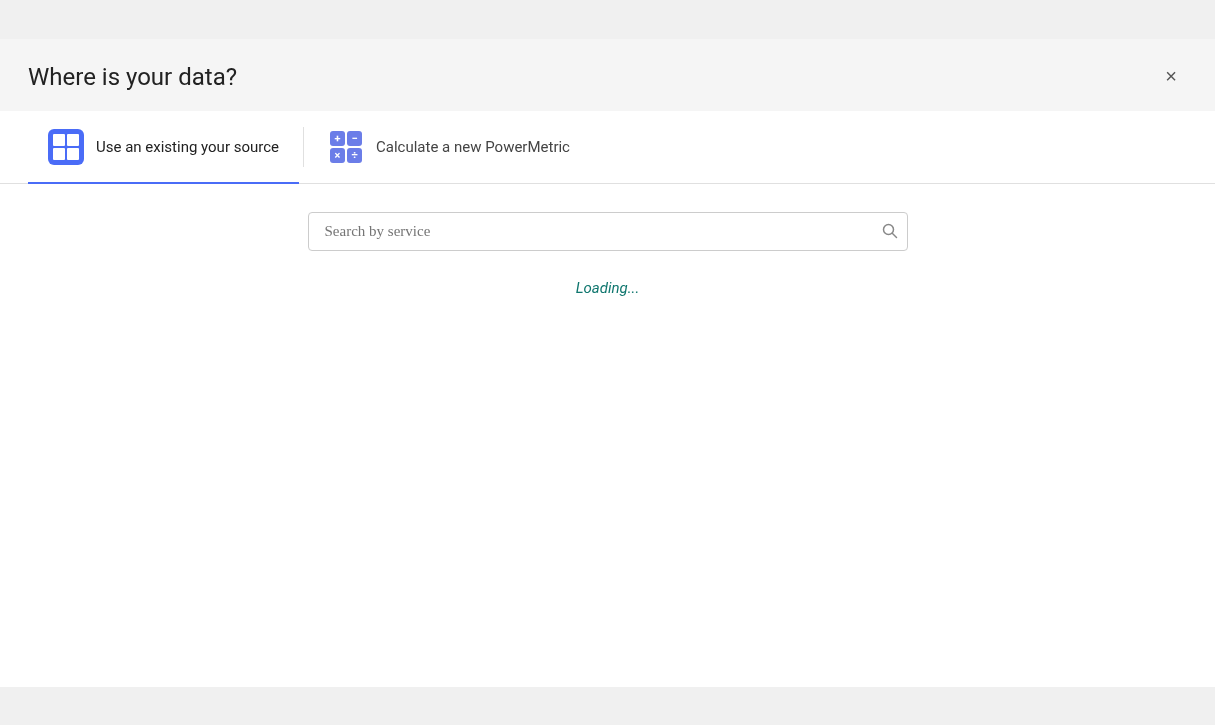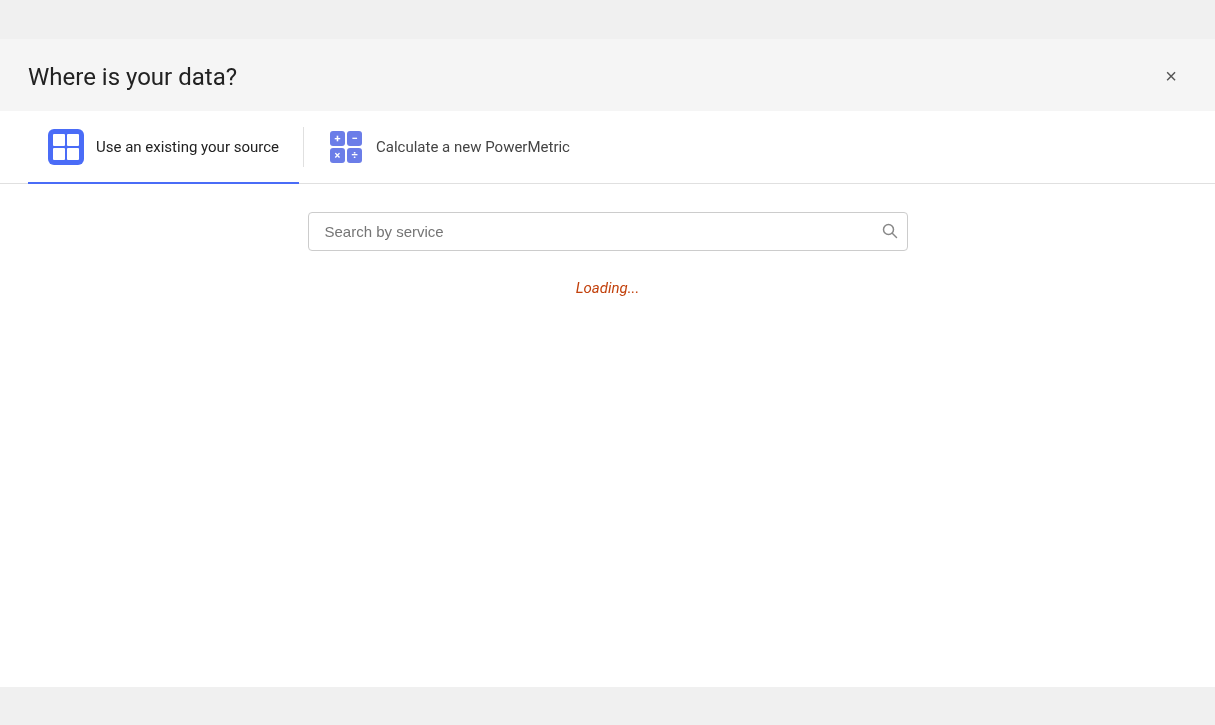--- a/index.html
+++ b/index.html
@@ -151,39 +151,40 @@
 
     .search-input {
       width: 100%;
       padding: 10px 40px 10px 16px;
       border: 1px solid #cccccc;
       border-radius: 4px;
       font-size: 15px;
       color: #999999;
       outline: none;
       background: #ffffff;
+      font-family: Liberation Serif, serif;
     }
 
     .search-icon-btn {
       position: absolute;
       right: 10px;
       top: 50%;
       transform: translateY(-50%);
       background: none;
       border: none;
       cursor: pointer;
       color: #888888;
       font-size: 16px;
       display: flex;
       align-items: center;
       justify-content: center;
     }
 
     .loading-text {
-      color: #c2410c;
+      color: #0f766e;
       font-size: 15px;
       font-style: italic;
       margin-top: 8px;
     }
   </style>
 </head>
 <body>
 
 <div class="modal">
 

